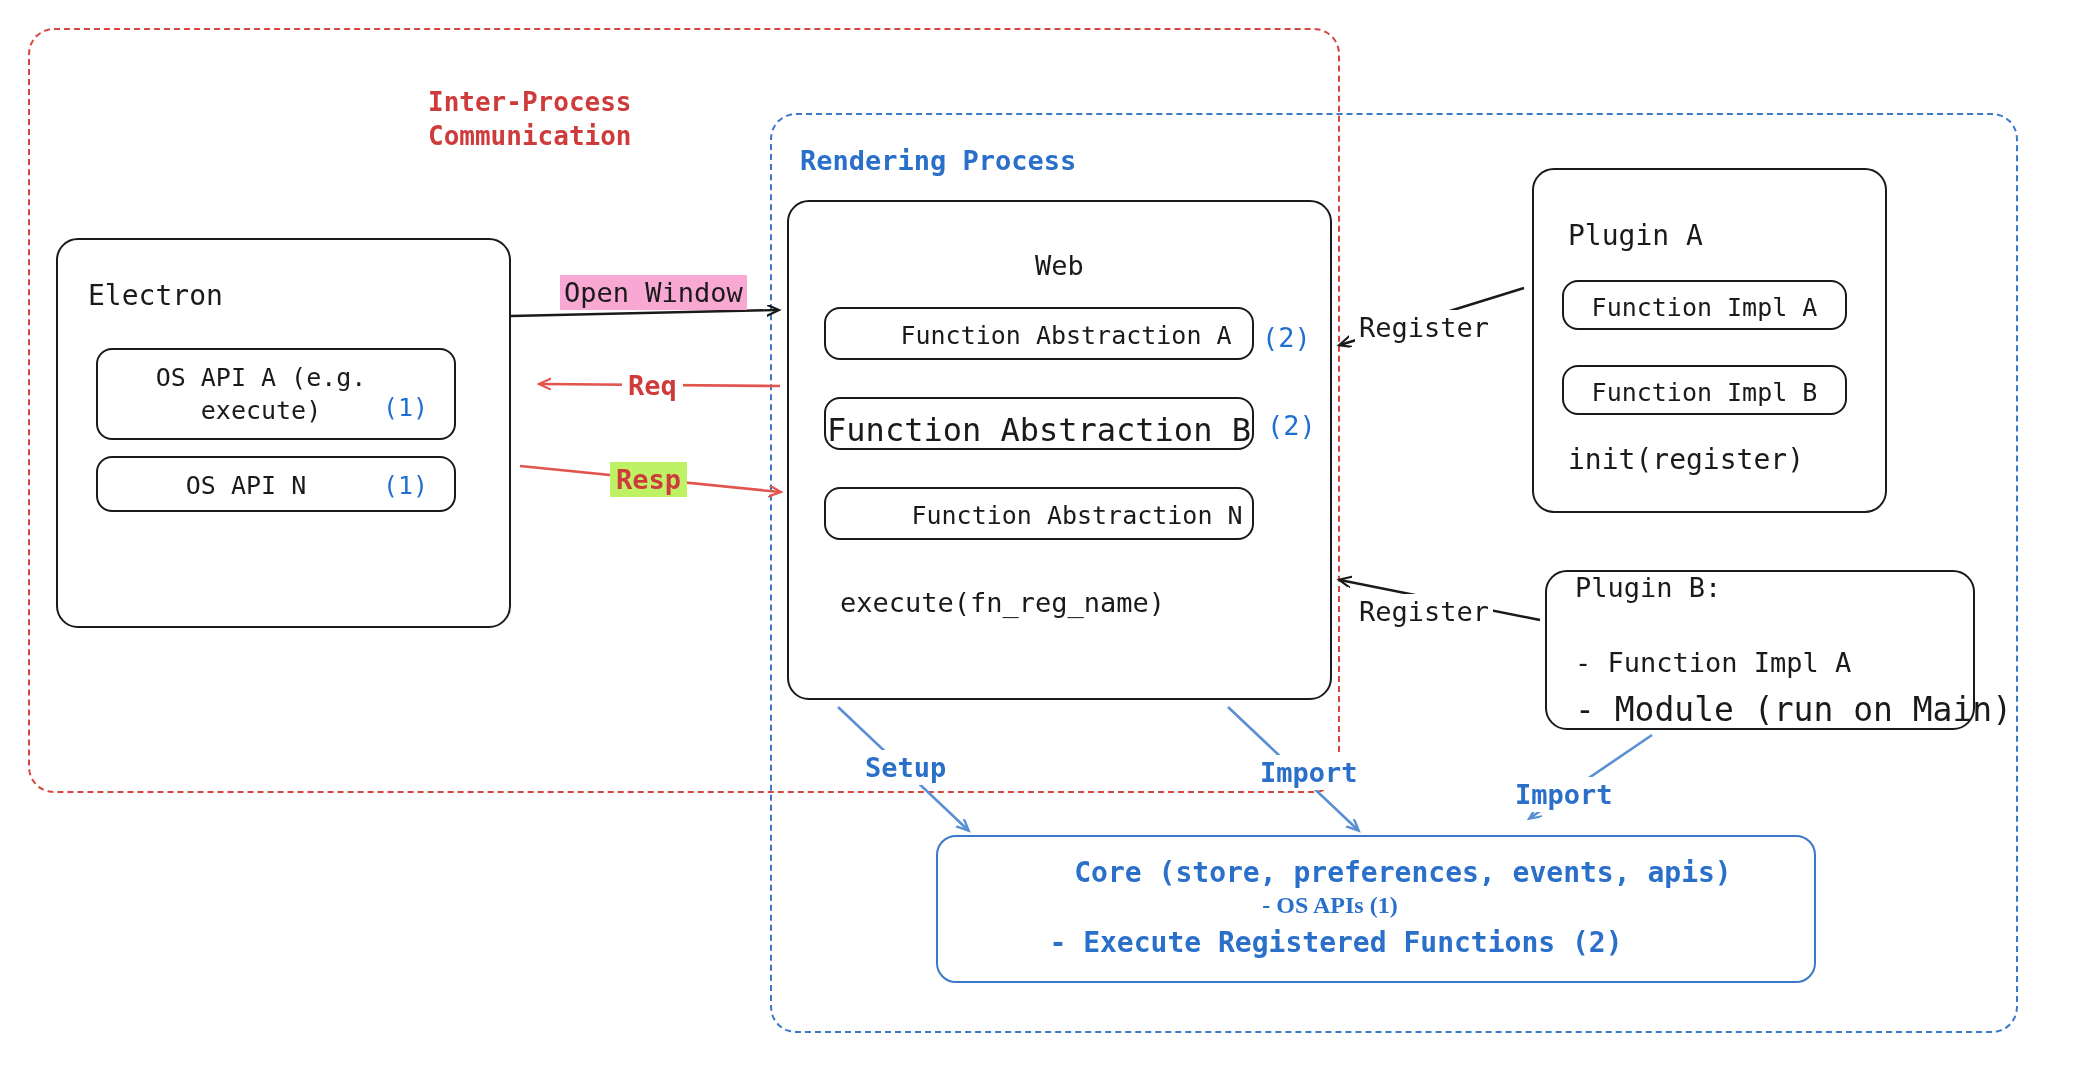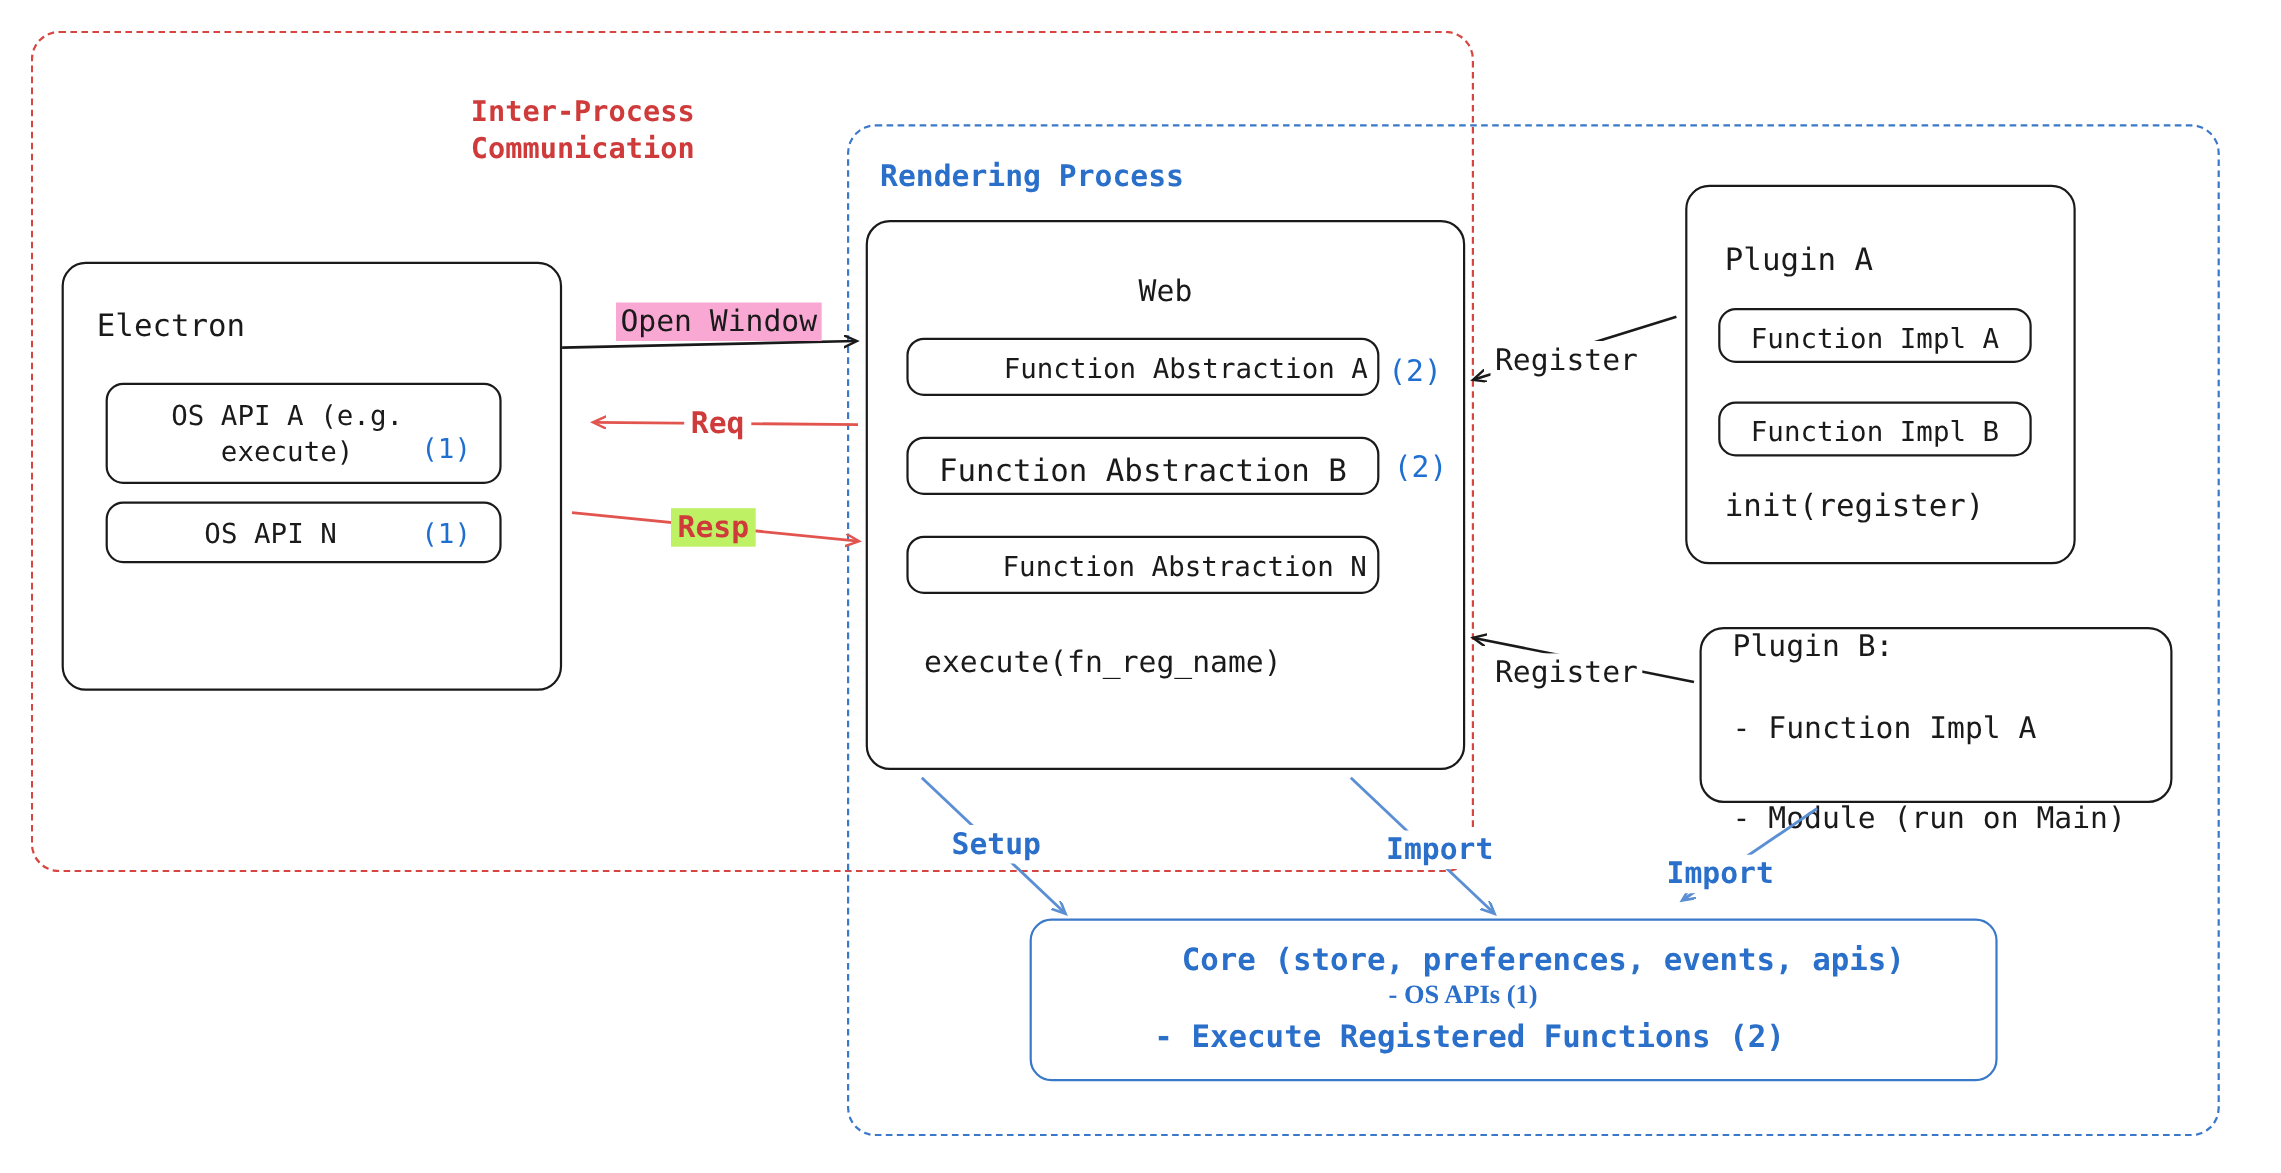--- a/index.html
+++ b/index.html
@@ -87,25 +87,25 @@
   <div class="lbl blue" style="left:383px; top:392px; font-size:25px;">(1)</div>
 
   <div class="box inner" style="left:96px; top:456px; width:360px; height:56px;"></div>
   <div class="lbl center" style="left:96px; top:470px; width:300px; font-size:25px;">OS API N</div>
   <div class="lbl blue" style="left:383px; top:470px; font-size:25px;">(1)</div>
 
   <div class="box" style="left:787px; top:200px; width:545px; height:500px;"></div>
   <div class="lbl center" style="left:787px; top:248px; width:545px; font-size:27px;">Web</div>
 
   <div class="box inner" style="left:824px; top:307px; width:430px; height:53px;"></div>
-  <div class="lbl center" style="left:824px; top:320px; width:484px; font-size:25px;margin-left:12px;">Function Abstraction A</div>
+  <div class="lbl center" style="left:824px; top:320px; width:484px; font-size:25px;">Function Abstraction A</div>
   <div class="lbl blue" style="left:1262px; top:320px; font-size:27px;">(2)</div>
 
   <div class="box inner" style="left:824px; top:397px; width:430px; height:53px;"></div>
-  <div class="lbl center" style="left:824px; top:410px; width:430px; font-size:28px;">Function Abstraction B</div>
+  <div class="lbl center" style="left:824px; top:410px; width:430px; font-size:32px;">Function Abstraction B</div>
   <div class="lbl blue" style="left:1267px; top:408px; font-size:27px;">(2)</div>
 
   <div class="box inner" style="left:824px; top:487px; width:430px; height:53px;"></div>
   <div class="lbl center" style="left:824px; top:500px; width:506px; font-size:25px;">Function Abstraction N</div>
 
   <div class="lbl" style="left:840px; top:585px; font-size:27px;">execute(fn_reg_name)</div>
 
   <div class="box" style="left:1532px; top:168px; width:355px; height:345px;"></div>
   <div class="lbl" style="left:1568px; top:218px; font-size:28px;">Plugin A</div>
 
@@ -113,21 +113,21 @@
   <div class="lbl center" style="left:1562px; top:292px; width:285px; font-size:25px;">Function Impl A</div>
 
   <div class="box inner" style="left:1562px; top:365px; width:285px; height:50px;"></div>
   <div class="lbl center" style="left:1562px; top:377px; width:285px; font-size:25px;">Function Impl B</div>
 
   <div class="lbl" style="left:1568px; top:442px; font-size:28px;">init(register)</div>
 
   <div class="box" style="left:1545px; top:570px; width:430px; height:160px;"></div>
   <div class="lbl" style="left:1575px; top:570px; font-size:27px;">Plugin B:</div>
   <div class="lbl" style="left:1575px; top:645px; font-size:27px;">- Function Impl A</div>
-  <div class="lbl" style="left:1575px; top:727px; font-size:27px;text-align:right;">- Module (run on Main)</div>
+  <div class="lbl" style="left:1575px; top:689px; font-size:33px;text-align:right;">- Module (run on Main)</div>
 
   <div class="core-box" style="left:936px; top:835px; width:880px; height:148px;"></div>
   <div class="lbl bluebold center" style="left:936px; top:855px; width:880px; font-size:28px;padding-left:27px;">Core (store, preferences, events, apis)</div>
   <div class="lbl bluebold center" style="left:936px; top:890px; width:788px; font-size:24px;font-family:Liberation Serif, serif;">- OS APIs (1)</div>
   <div class="lbl bluebold center" style="left:936px; top:925px; width:800px; font-size:28px;">- Execute Registered Functions (2)</div>
 
   <svg class="layer" viewBox="0 0 2074 1066">
     <defs>
       <marker id="ah-dark" markerWidth="16" markerHeight="16" refX="11" refY="5.5" orient="auto" markerUnits="userSpaceOnUse">
         <path d="M0,0 L12,5.5 L0,11" fill="none" stroke="#1a1a1a" stroke-width="2.2" stroke-linecap="round"></path>

